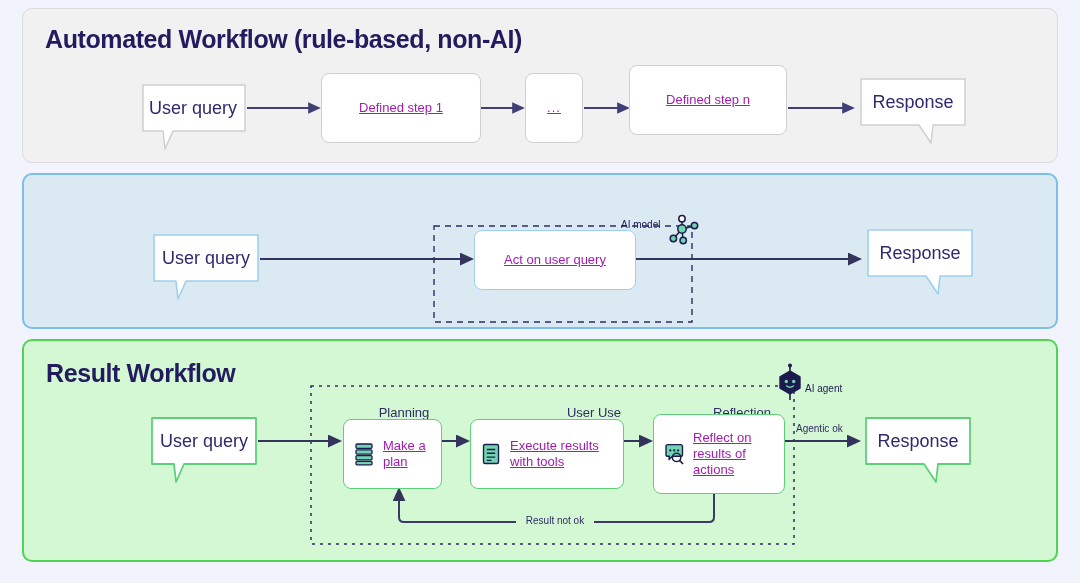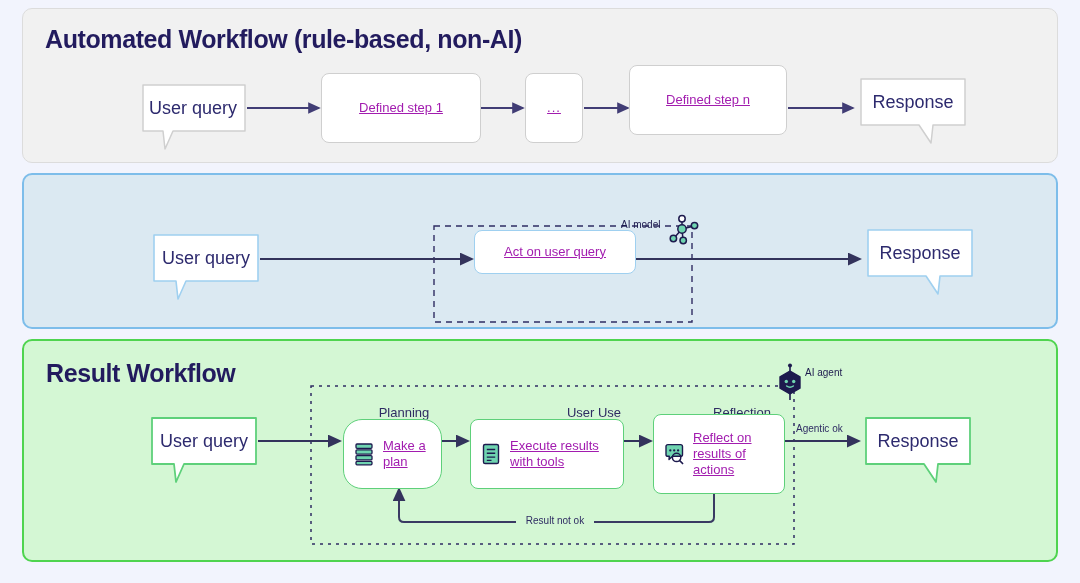--- a/index.html
+++ b/index.html
@@ -171,21 +171,21 @@
           <circle cx="3.4" cy="21.5" r="3.2" fill="#6fd4b0" stroke="#1d1a4e" stroke-width="1.5"></circle>
           <circle cx="13.2" cy="23.5" r="3.2" fill="#6fd4b0" stroke="#1d1a4e" stroke-width="1.5"></circle>
         </g>
       </svg>
     </div>
 
     <div class="icon-label" style="left:597px; top:44px;">AI model</div>
 
     <div class="bubble-label" style="left:130px; top:60px; width:104px; height:46px;">User query</div>
 
-    <div class="node box b-blue" style="left:450px; top:55px; width:162px; height:44px;">
+    <div class="node box b-blue" style="left:450px; top:55px; width:162px; height:60px;">
       <span>Act on user query</span>
     </div>
 
     <div class="bubble-label" style="left:844px; top:55px; width:104px; height:46px;">Response</div>
   </div>
 
   <div class="panel" id="panel-agentic">
     <div class="panel-title">Result Workflow</div>
 
     <div class="stage">
@@ -211,29 +211,29 @@
           <circle cx="14" cy="1.6" r="2" fill="#1d1a4e"></circle>
           <path d="M14,7 L24,12.8 L24,24.2 L14,30 L4,24.2 L4,12.8 Z" fill="#1d1a4e" stroke="#1d1a4e" stroke-width="1.4" stroke-linejoin="round"></path>
           <circle cx="10.3" cy="17.5" r="1.7" fill="#6fd4b0"></circle>
           <circle cx="17.7" cy="17.5" r="1.7" fill="#6fd4b0"></circle>
           <path d="M10.6,22 Q14,24.6 17.4,22" fill="none" stroke="#6fd4b0" stroke-width="1.5" stroke-linecap="round"></path>
           <line x1="14" y1="30" x2="14" y2="36" stroke="#1d1a4e" stroke-width="1.6"></line>
         </g>
       </svg>
     </div>
 
-    <div class="icon-label" style="left:781px; top:26px;">AI agent</div>
+    <div class="icon-label" style="left:781px; top:42px;">AI agent</div>
 
     <div class="bubble-label" style="left:128px; top:77px; width:104px; height:46px;">User query</div>
 
     <div class="cap-label" style="left:380px; top:64px; transform:translateX(-50%);">Planning</div>
     <div class="cap-label" style="left:570px; top:64px; transform:translateX(-50%);">User Use</div>
     <div class="cap-label" style="left:718px; top:64px; transform:translateX(-50%);">Reflection</div>
 
-    <div class="node box b-green node-with-icon" style="left:319px; top:78px; width:99px; height:70px;border-radius:19px;">
+    <div class="node box b-green node-with-icon" style="left:319px; top:78px; width:99px; height:70px;">
       <span class="nicon">
         <svg width="22" height="24" viewBox="0 0 22 24">
           <rect x="3" y="2" width="16" height="4.3" rx="1" fill="#6fd4b0" stroke="#1d1a4e" stroke-width="1.3"></rect>
           <rect x="3" y="7.8" width="16" height="4.3" rx="1" fill="#6fd4b0" stroke="#1d1a4e" stroke-width="1.3"></rect>
           <rect x="3" y="13.6" width="16" height="4.3" rx="1" fill="#6fd4b0" stroke="#1d1a4e" stroke-width="1.3"></rect>
           <rect x="3" y="19.4" width="16" height="3.4" rx="1" fill="#6fd4b0" stroke="#1d1a4e" stroke-width="1.3"></rect>
         </svg>
       </span>
       <span class="ntext">Make a plan</span>
     </div>

